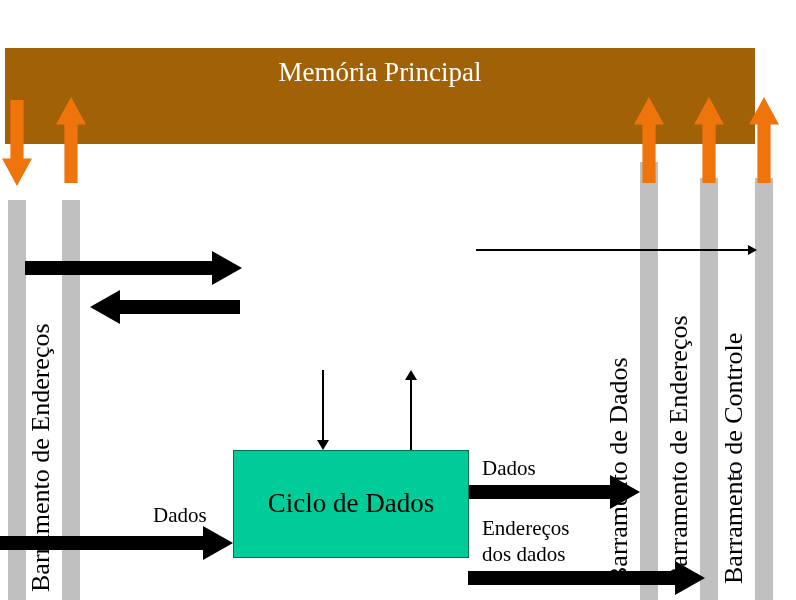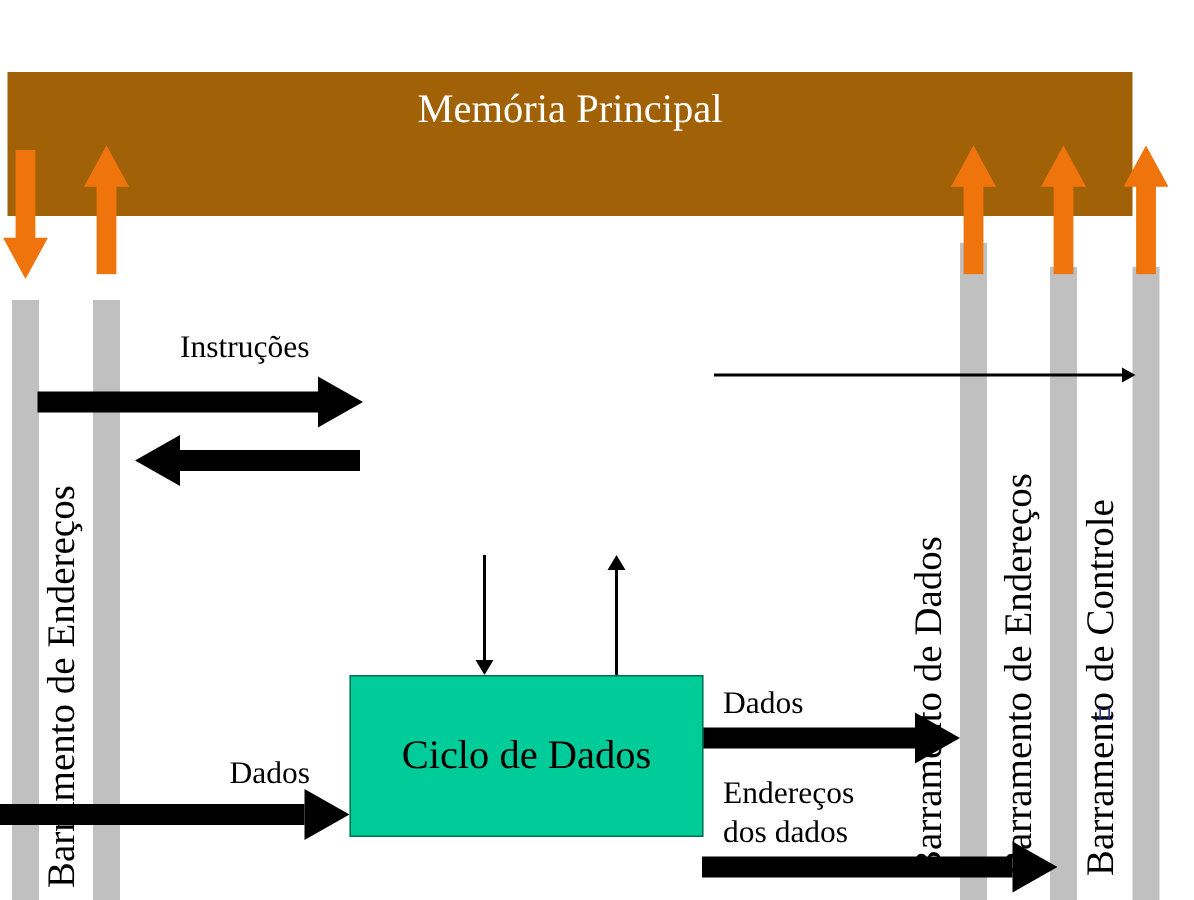--- a/index.html
+++ b/index.html
@@ -122,20 +122,19 @@
   <div class="abs thinline" style="left:322px;top:370px;width:2px;height:70px;"></div>
   <div class="abs tri-down-sm" style="left:317px;top:440px;"></div>
 
   <div class="abs thinline" style="left:410px;top:380px;width:2px;height:70px;"></div>
   <div class="abs tri-up-sm" style="left:405px;top:370px;"></div>
 
   <div class="abs block data-cycle">
     <div class="block-inner" style="width:210px;">Ciclo de Dados</div>
   </div>
 
-  <div class="abs lbl lbl-instrucoes">Instruções</div>
   <div class="abs lbl lbl-dados-l">Dados</div>
   <div class="abs lbl lbl-dados-r">Dados</div>
   <div class="abs lbl lbl-end-dados">Endereços dos dados</div>
 
   <div class="abs page-number">11</div>
 
 </div>
 
 </body></html>

